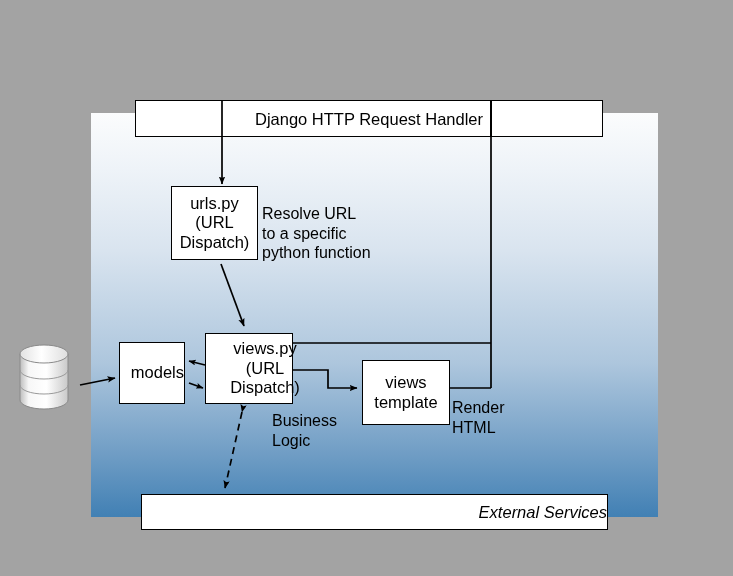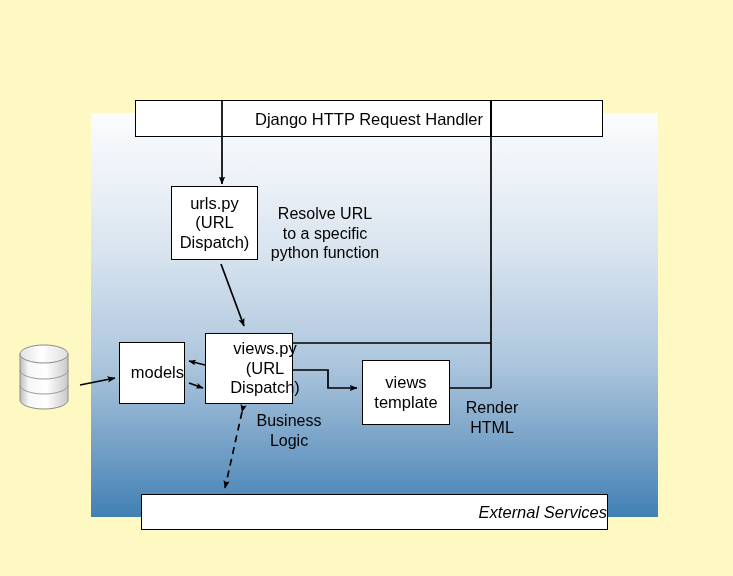--- a/index.html
+++ b/index.html
@@ -1,17 +1,17 @@
 <!DOCTYPE html>
 <html><head>
 <meta charset="utf-8">
 <style>
   html,body{margin:0;padding:0;background:#000;}
   #stage{
-    position:relative;width:733px;height:576px;background:#fef9c3;overflow:hidden;
+    position:relative;width:733px;height:576px;background:#a3a3a3;overflow:hidden;
     font-family:"Liberation Sans","DejaVu Sans",sans-serif;
   }
   .panel{
     position:absolute;left:91px;top:113px;width:567px;height:404px;
     background:linear-gradient(to bottom,#fbfcfd 0%,#eef3f8 14%,#d9e4ef 34%,#adc6dd 62%,#6e9cc4 85%,#4180b4 100%);
   }
   .nodebox{
     position:absolute;background:#ffffff;border:1.6px solid #000;
     display:flex;align-items:center;justify-content:center;
     text-align:center;color:#000;font-size:16.5px;line-height:1.18;
@@ -20,21 +20,21 @@
   .nodebox span{display:block;}
   .bar{
     position:absolute;background:#ffffff;border:1.6px solid #000;box-sizing:border-box;
   }
   .bar .label{
     position:absolute;top:50%;transform:translateY(-50%);
     color:#000;font-size:16.5px;white-space:nowrap;
   }
   .vdiv{position:absolute;background:#000;}
   .caption{
-    position:absolute;color:#000;font-size:16px;line-height:1.22;text-align:center;
+    position:absolute;color:#000;font-size:16px;line-height:1.22;text-align:left;
     white-space:pre-line;
   }
   svg.overlay{position:absolute;left:0;top:0;width:733px;height:576px;overflow:visible;}
   .db{position:absolute;}
 </style>
 </head>
 <body>
 
 <div id="stage">
 
@@ -96,21 +96,21 @@
     </div>
   </div>
 
   <div class="bar" style="left:141px;top:494px;width:467px;height:36px;">
     <div class="label" style="left:0;width:100%;text-align:right;font-style:italic;">External Services</div>
   </div>
 
   <div class="caption" style="left:262px;top:204px;width:126px;">Resolve URL
 to a specific
 python function</div>
-  <div class="caption" style="left:244px;top:411px;width:90px;">Business
+  <div class="caption" style="left:272px;top:411px;width:90px;">Business
 Logic</div>
   <div class="caption" style="left:452px;top:398px;width:80px;">Render
 HTML</div>
 
   <svg class="overlay">
     <defs>
       <marker id="ah" markerWidth="9" markerHeight="9" refX="7.5" refY="3.2" orient="auto" markerUnits="userSpaceOnUse">
         <path d="M0,0 L8,3.2 L0,6.4 L1.6,3.2 Z" fill="#000"></path>
       </marker>
       <marker id="ahs" markerWidth="8" markerHeight="8" refX="6.8" refY="2.9" orient="auto" markerUnits="userSpaceOnUse">

